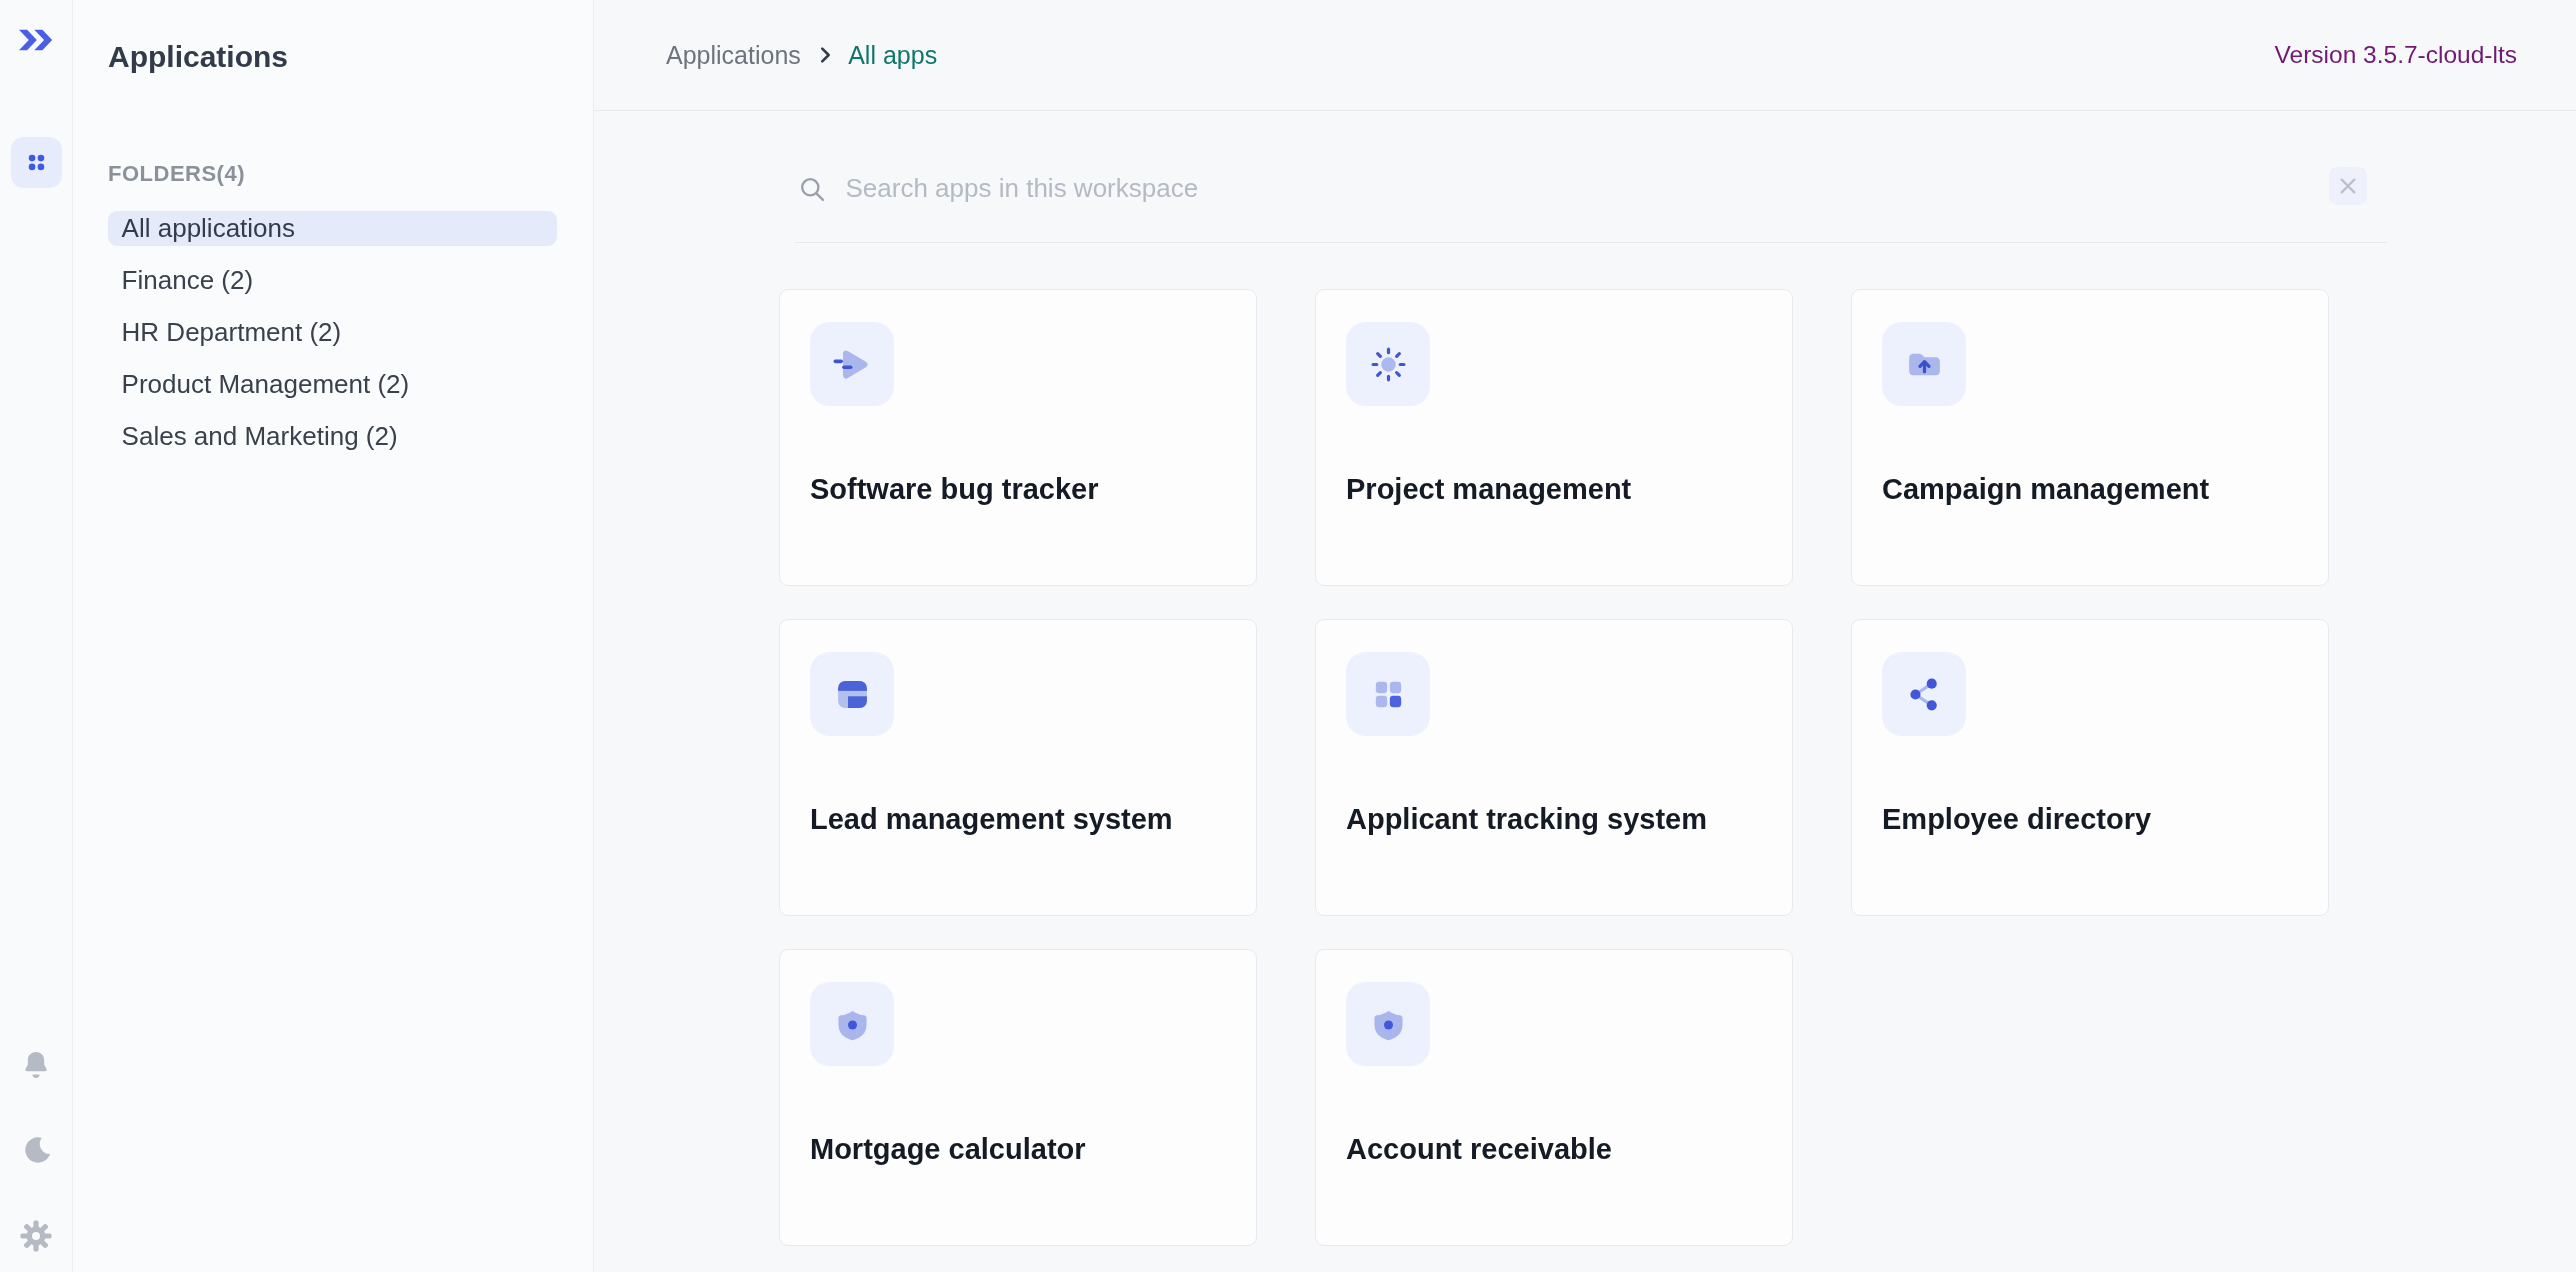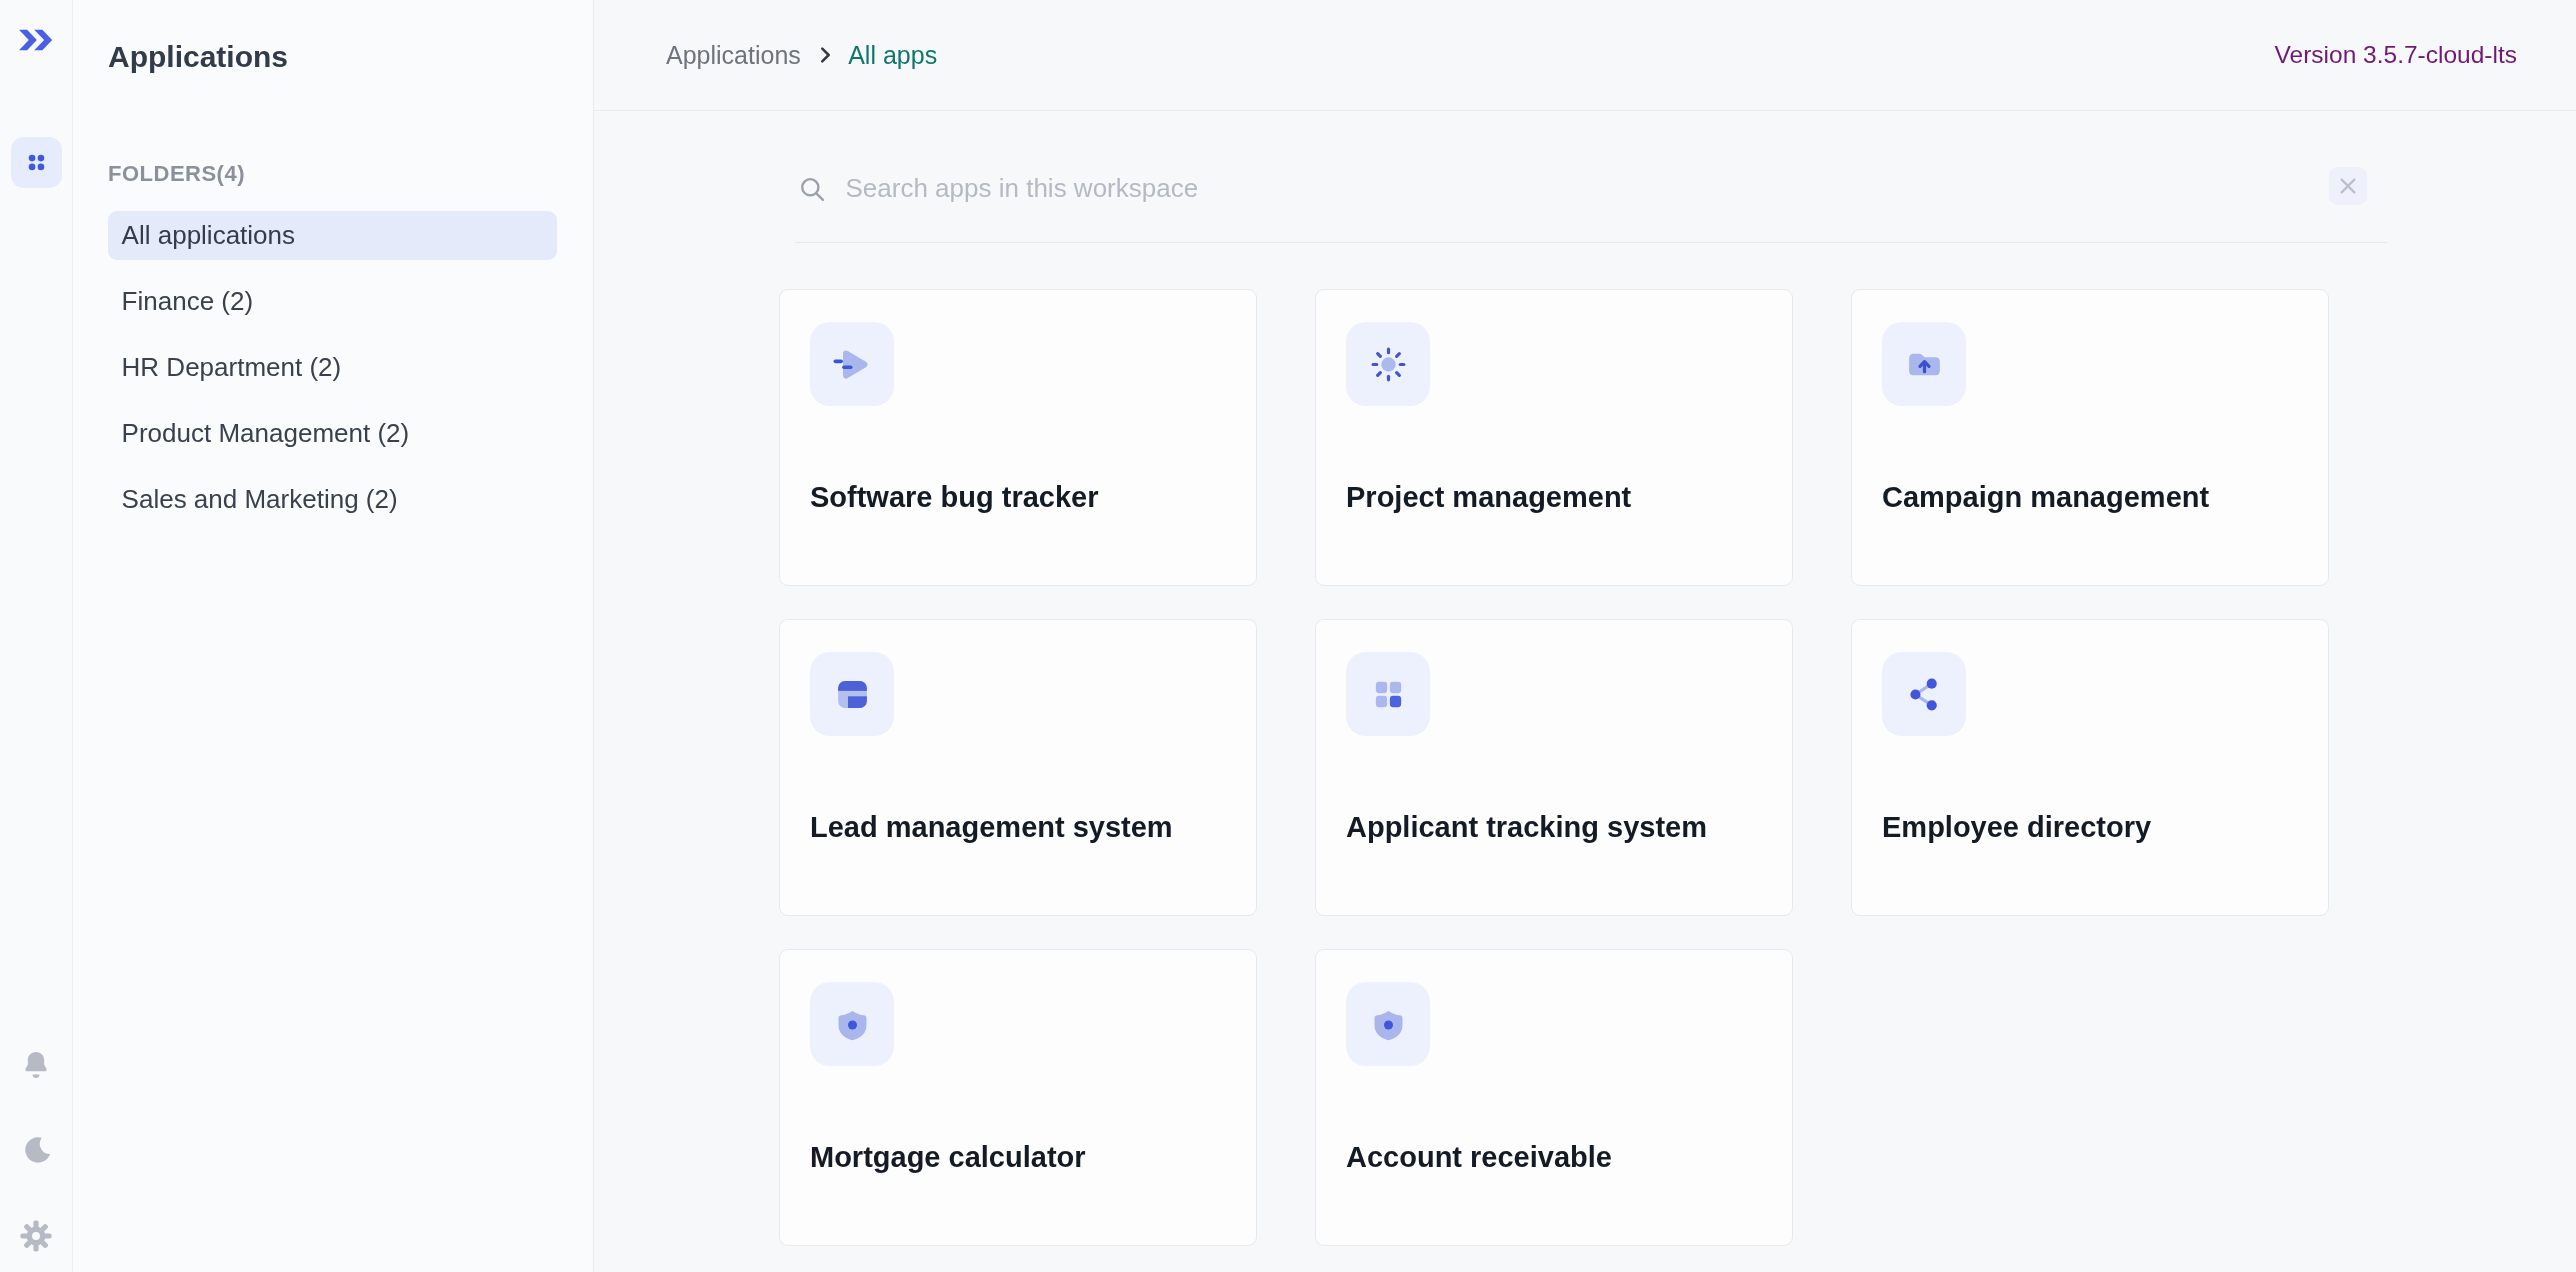--- a/index.html
+++ b/index.html
@@ -10,41 +10,41 @@
   .logo{display:block;margin:22.7px auto 0;width:38px;height:34px;}
   .rail-apps{margin:80px auto 0;width:51px;height:51px;border-radius:12.7px;background:#e7ecfc;display:flex;align-items:center;justify-content:center;cursor:pointer;}
   .rail-bottom{position:absolute;left:0;bottom:17px;width:100%;display:flex;flex-direction:column;align-items:center;gap:50px;}
   .rail-bottom svg{display:block;cursor:pointer;}
 
   
   .sidebar{width:521px;flex-shrink:0;background:#fafbfc;border-right:0.9px solid #e9ebee;box-sizing:border-box;padding-left:35px;}
   .sidebar-title{margin-top:39px;font-size:30px;line-height:36px;font-weight:700;color:#323b49;}
   .folders-heading{margin-top:86px;font-size:22px;line-height:25px;font-weight:700;color:#8b919b;letter-spacing:0.5px;}
   .folder-list{margin-top:25px;width:449px;}
-  .folder-item{height:49px;border-radius:9px;display:flex;align-items:center;padding-left:13.6px;font-size:26px;color:#39414d;cursor:pointer;margin-bottom:17px;box-sizing:border-box;}
+  .folder-item{height:35px;border-radius:9px;display:flex;align-items:center;padding-left:13.6px;font-size:26px;color:#39414d;cursor:pointer;margin-bottom:17px;box-sizing:border-box;}
   .folder-item.selected{background:#e5eafb;color:#333c4a;}
 
   
   .main{flex:1;background:#f7f8f9;box-sizing:border-box;}
   .main-header{height:111px;border-bottom:0.9px solid #e9ebef;display:flex;align-items:center;padding:0 59px 0 72px;box-sizing:border-box;}
   .breadcrumb{display:flex;align-items:center;gap:12.7px;font-size:25px;}
   .crumb-root{color:#6e747d;cursor:pointer;}
   .crumb-current{color:#0f766e;font-weight:400;}
   .version{margin-left:auto;font-size:24.5px;color:#701a75;}
 
   .searchbar{margin:56px 0 0 201px;width:1592px;height:76px;border-bottom:0.9px solid #e6e8eb;display:flex;align-items:flex-start;gap:14.5px;box-sizing:border-box;}
   .searchbar .search-glyph{margin-top:4.5px;flex-shrink:0;}
   .search-input{flex:1;border:none;outline:none;background:transparent;font-size:26px;height:42px;color:#3b424c;font-family:"Liberation Sans",sans-serif;padding:0;}
   .search-input::placeholder{color:#b4bac4;}
   .clear-btn{width:38px;height:38px;border-radius:8.2px;background:#eef1fc;border:none;display:flex;align-items:center;justify-content:center;cursor:pointer;margin-right:20px;flex-shrink:0;padding:0;}
 
   .grid{margin:46px 0 0 185px;display:grid;grid-template-columns:repeat(3,478px);grid-auto-rows:297px;gap:33px 58px;}
   .card{background:#fdfdfe;border:0.9px solid #e7e9ec;border-radius:9px;box-sizing:border-box;padding:32px 0 0 30px;position:relative;cursor:pointer;}
   .tile{width:84px;height:84px;border-radius:20px;background:#edf0fd;display:flex;align-items:center;justify-content:center;}
-  .card-title{position:absolute;left:30px;top:190px;font-size:29px;line-height:34px;font-weight:700;color:#151b25;}
+  .card-title{position:absolute;left:30px;top:182px;font-size:29px;line-height:34px;font-weight:700;color:#151b25;}
 </style>
 </head>
 <body>
 
 <div class="page">
 
   <div class="rail">
     <svg class="logo" viewBox="0 0 44 40">
       <path d="M2 8h9.5L23 20 11.5 32H2l11.5-12z" fill="#4a5fe4"></path>
       <path d="M20 8h9.5L41 20 29.5 32H20l11.5-12z" fill="#4a5fe4"></path>

